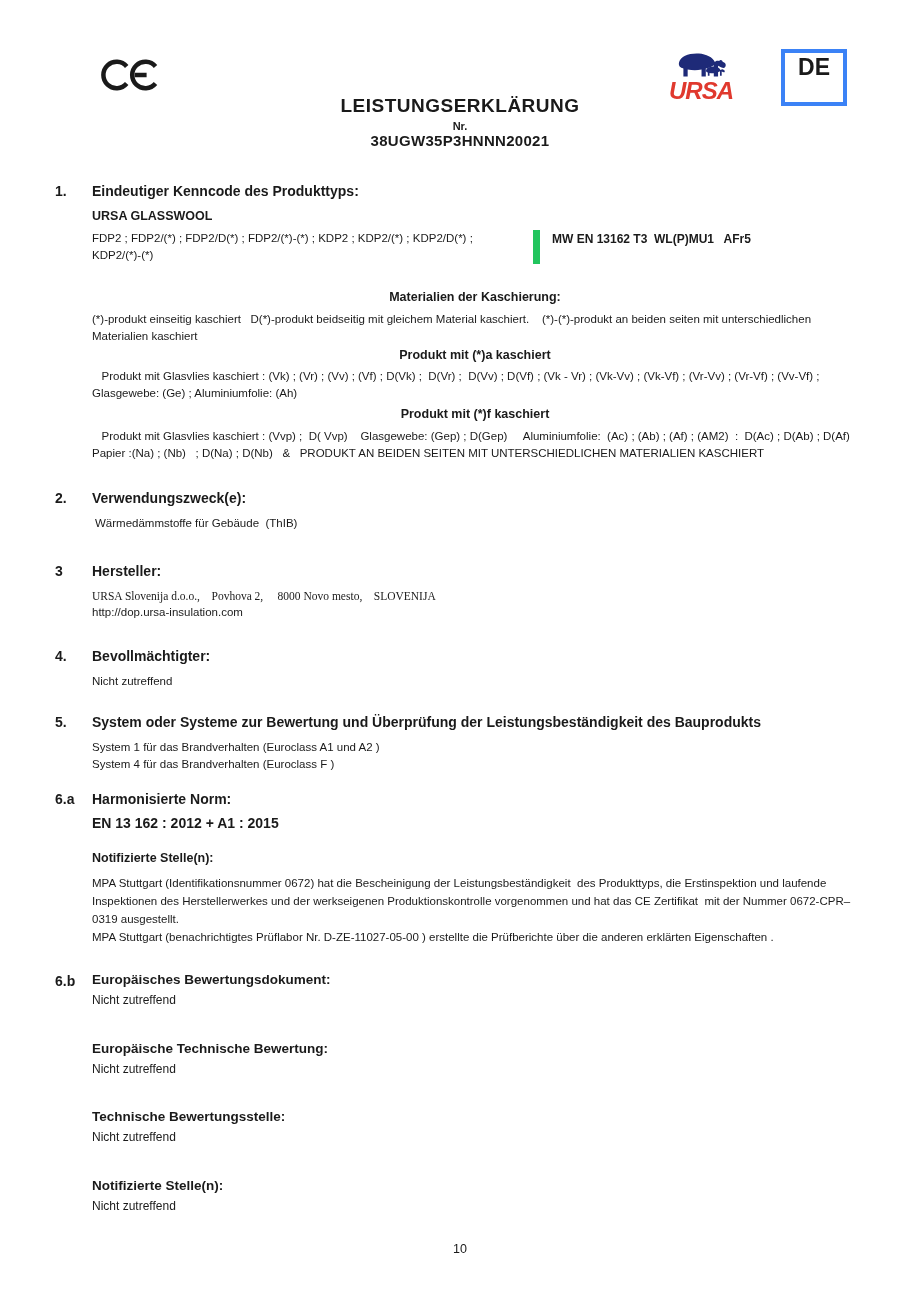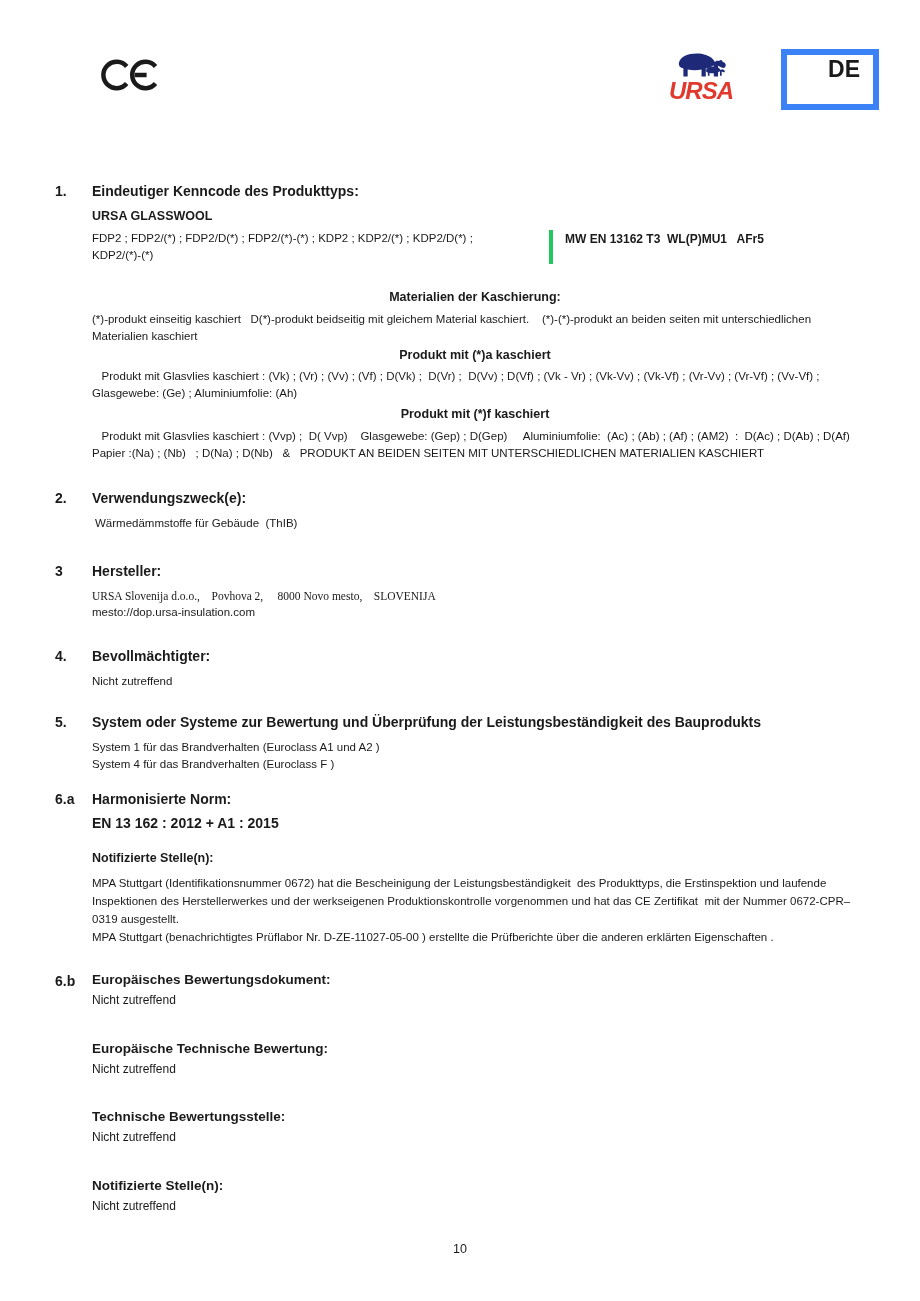--- a/index.html
+++ b/index.html
@@ -18,24 +18,24 @@
   .ursa-logo svg path { fill:var(--bear-blue,#1e2a78); }
   .ursa-text {
     color:var(--ursa-red,#e0392e);
     font-weight:bold; font-style:italic;
     font-size:24px; line-height:22px; letter-spacing:-1px;
     margin-top:-2px;
   }
   .lang-badge {
     position:absolute; left:781px; top:49px;
     width:58px; height:48px;
-    border:6px solid #3b82f6;
+    border:4px solid #3b82f6;
     display:flex; justify-content:center; align-items:flex-start;
     font-size:23px; font-weight:bold; letter-spacing:0px;
-    padding-top:1px; box-sizing:content-box;padding-left:28px;
+    padding-top:1px; box-sizing:content-box;
   }
   .title-block { position:absolute; top:95px; left:0; width:100%; text-align:center; }
   .doc-title { font-size:19px; font-weight:bold; letter-spacing:0.5px; }
   .nr-label { font-size:11px; font-weight:bold; margin-top:3px; }
   .doc-number { font-size:15px; font-weight:bold; margin-top:0px; letter-spacing:0.3px; }
 
   
   .body {
     position:absolute; top:176px; left:0; width:920px;
     padding:0 62px 0 55px; box-sizing:border-box;
@@ -44,21 +44,21 @@
   .sec-num  { font-size:14px; font-weight:bold; line-height:19px; }
   .sec-title{ font-size:14px; font-weight:bold; line-height:19px; }
   .prewrap  { white-space:pre-wrap; }
   .txt      { font-size:11.5px; line-height:16.5px; }
 
   #sec1 { margin-top:6px; }
   .s1-product { font-size:12.5px; font-weight:bold; margin-top:8px; }
   .codes-row { display:flex; margin-top:7px; align-items:stretch; }
   .codes-left { width:441px; flex:0 0 441px; font-size:11.5px; line-height:17px; }
   .codes-right {
-    border-left:4px solid #22c55e; padding-left:12px; margin-left:16px;
+    border-left:7px solid #22c55e; padding-left:12px; margin-left:0;
     font-size:12px; font-weight:bold; line-height:15px; padding-top:2px;
   }
   .center-head { text-align:center; font-size:12.5px; font-weight:bold; }
   .kasch-head { margin-top:26px; }
   .kasch-text { margin-top:7px; }
   .pa-head { margin-top:4px; }
   .pa-text { margin-top:6px; }
   .pf-head { margin-top:6px; }
   .pf-text { margin-top:7px; }
 
@@ -106,20 +106,25 @@
       <g transform="translate(100,0) scale(-1,1)">
         <path id="bearp" d="M5 40 C2 36 4 31 9 30 C10 26 14 25 16 28 C20 27 22 28 24 30 C28 21 40 15 54 14 C73 13 88 19 91 30 C93 37 89 41 83 42 L83 57 L75 57 L75 44 C66 46 57 46 49 44 L49 57 L41 57 L41 42 C35 41 30 39 26 36 L26 57 L18 57 L18 37 C13 39 8 43 5 40 Z"></path>
         <use href="#bearp" transform="translate(4,33) scale(0.40)"></use>
       </g>
     </svg>
     <div class="ursa-text">URSA</div>
   </div>
 
   <div class="lang-badge">DE</div>
 
+  <div class="title-block">
+    <div class="doc-title">LEISTUNGSERKLÄRUNG</div>
+    <div class="nr-label">Nr.</div>
+    <div class="doc-number">38UGW35P3HNNN20021</div>
+  </div>
 
   <div class="body">
 
     <div class="section" id="sec1">
       <div class="sec-num">1.</div>
       <div>
         <div class="sec-title">Eindeutiger Kenncode des Produkttyps:</div>
         <div class="s1-product">URSA GLASSWOOL</div>
         <div class="codes-row">
           <div class="codes-left prewrap">FDP2 ; FDP2/(*) ; FDP2/D(*) ; FDP2/(*)-(*) ; KDP2 ; KDP2/(*) ; KDP2/D(*) ;
@@ -141,21 +146,21 @@
         <div class="sec-title">Verwendungszweck(e):</div>
         <div class="txt prewrap s2-body">Wärmedämmstoffe für Gebäude  (ThIB)</div>
       </div>
     </div>
 
     <div class="section" id="sec3">
       <div class="sec-num">3</div>
       <div>
         <div class="sec-title">Hersteller:</div>
         <div class="txt prewrap s3-line1">URSA Slovenija d.o.o.,    Povhova 2,     8000 Novo mesto,    SLOVENIJA</div>
-        <div class="txt prewrap s3-line2">mesto://dop.ursa-insulation.com</div>
+        <div class="txt prewrap s3-line2">http://dop.ursa-insulation.com</div>
       </div>
     </div>
 
     <div class="section" id="sec4">
       <div class="sec-num">4.</div>
       <div>
         <div class="sec-title">Bevollmächtigter:</div>
         <div class="txt prewrap s4-body">Nicht zutreffend</div>
       </div>
     </div>

